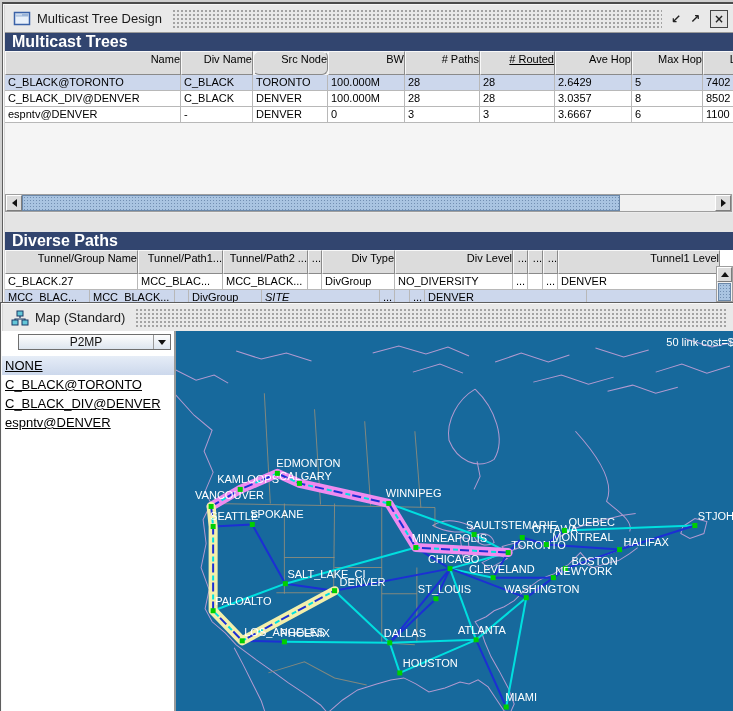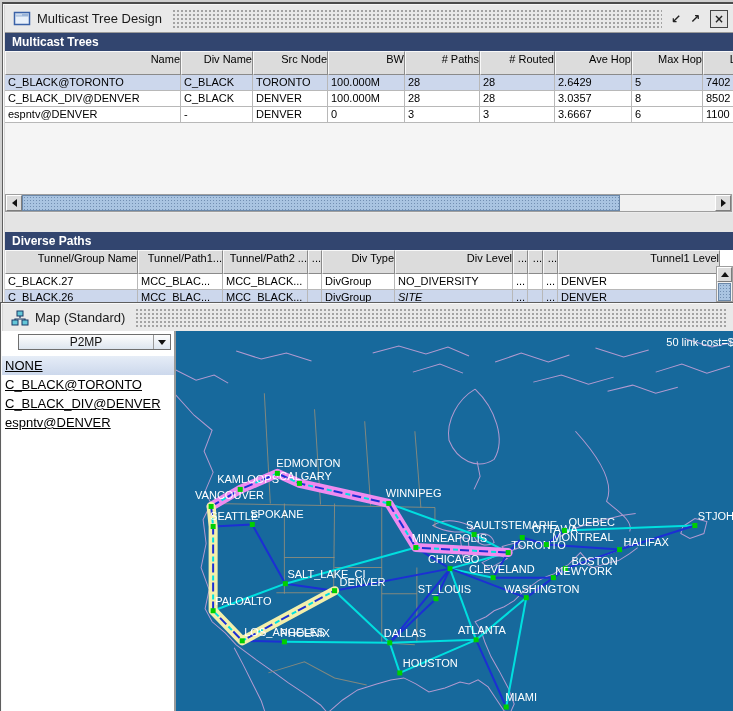--- a/index.html
+++ b/index.html
@@ -12,21 +12,21 @@
   .titlebar{position:absolute;left:2px;right:0;top:1px;height:27px;display:flex;align-items:center;
             background:#e9e9e9;border-bottom:1px solid #9a9a9a;}
   .tb-icon{width:18px;height:16px;margin:0 6px 0 8px;flex:0 0 auto;}
   .tb-title{font-size:13px;color:#1a1a1a;white-space:nowrap;padding-right:10px;}
   .tb-texture{flex:1;height:19px;margin:4px 6px 4px 0;
       background-image:radial-gradient(#a3a3a3 0.8px, rgba(0,0,0,0) 1px);background-size:4px 4px;}
   .tb-btn{width:16px;height:16px;margin-right:3px;flex:0 0 auto;display:flex;align-items:center;justify-content:center;
           font-family:"DejaVu Sans",sans-serif;font-size:12px;font-weight:bold;color:#222;cursor:default;}
   .tb-btn.close{border:1px solid #444;background:#e2e2e2;margin-right:6px;margin-left:4px;font-size:12px;}
   .band{position:absolute;left:2px;right:0;height:18px;background:#32456f;color:#fff;
-        font-size:12px;font-weight:bold;line-height:18px;padding-left:7px;box-sizing:border-box;}
+        font-size:16px;font-weight:bold;line-height:18px;padding-left:7px;box-sizing:border-box;}
   .tablewrap{position:absolute;left:2px;right:0;overflow:hidden;background:#f5f5f5;}
   .thead{display:flex;}
   .th{box-sizing:border-box;height:24px;background:#dcdcdc;border:1px solid;
       border-color:#f8f8f8 #8a8a8a #8a8a8a #f8f8f8;font-size:11px;color:#000;
       text-align:right;line-height:14px;overflow:hidden;white-space:nowrap;flex:0 0 auto;}
   .tr{display:flex;background:#ffffff;}
   .tr.selected{background:#ccd7ec;}
   .td{box-sizing:border-box;height:16px;border-right:1px solid #b8b8b8;border-bottom:1px solid #b8b8b8;
       font-size:11px;color:#000;line-height:15px;padding-left:3px;overflow:hidden;white-space:nowrap;flex:0 0 auto;}
   
@@ -78,24 +78,24 @@
     <span class="tb-btn">↙</span>
     <span class="tb-btn">↗</span>
     <span class="tb-btn close">×</span>
   </div>
   <div class="band" style="top:29px;">Multicast Trees</div>
   <div class="tablewrap" style="top:47px;height:143px;">
     <div id="mt-table">
         <div class="thead">
           <div class="th" style="width: 176px;">Name</div>
           <div class="th" style="width: 72px;">Div Name</div>
-          <div class="th" style="width: 75px;">Src Node</div>
+          <div class="th" style="width: 75px; border-radius: 6px;">Src Node</div>
           <div class="th" style="width: 77px;">BW</div>
           <div class="th" style="width: 75px;"># Paths</div>
-          <div class="th" style="width: 75px;"># Routed</div>
+          <div class="th" style="width: 75px; text-decoration: underline;"># Routed</div>
           <div class="th" style="width: 77px;">Ave Hop</div>
           <div class="th" style="width: 71px;">Max Hop</div>
           <div class="th" style="width: 40px;">Le</div>
         </div>
         <div class="tr selected">
           <div class="td" style="width: 176px;">C_BLACK@TORONTO</div>
           <div class="td" style="width: 72px;">C_BLACK</div>
           <div class="td" style="width: 75px;">TORONTO</div>
           <div class="td" style="width: 77px;">100.000M</div>
           <div class="td" style="width: 75px;">28</div>
@@ -160,21 +160,20 @@
           <div class="td" style="width: 85px;">MCC_BLACK...</div>
           <div class="td" style="width: 14px;"></div>
           <div class="td" style="width: 73px;">DivGroup</div>
           <div class="td" style="width: 118px;">NO_DIVERSITY</div>
           <div class="td" style="width: 15px;">...</div>
           <div class="td" style="width: 15px;"></div>
           <div class="td" style="width: 15px;">...</div>
           <div class="td" style="width: 162px;">DENVER</div>
         </div>
         <div class="tr selected">
-          <div class="td" style="width: 133px;">C_BLACK.26</div>
           <div class="td" style="width: 85px;">MCC_BLAC...</div>
           <div class="td" style="width: 85px;">MCC_BLACK...</div>
           <div class="td" style="width: 14px;"></div>
           <div class="td" style="width: 73px;">DivGroup</div>
           <div class="td" style="width: 118px; font-style: italic;">SITE</div>
           <div class="td" style="width: 15px;">...</div>
           <div class="td" style="width: 15px;"></div>
           <div class="td" style="width: 15px;">...</div>
           <div class="td" style="width: 162px;">DENVER</div>
         </div>

